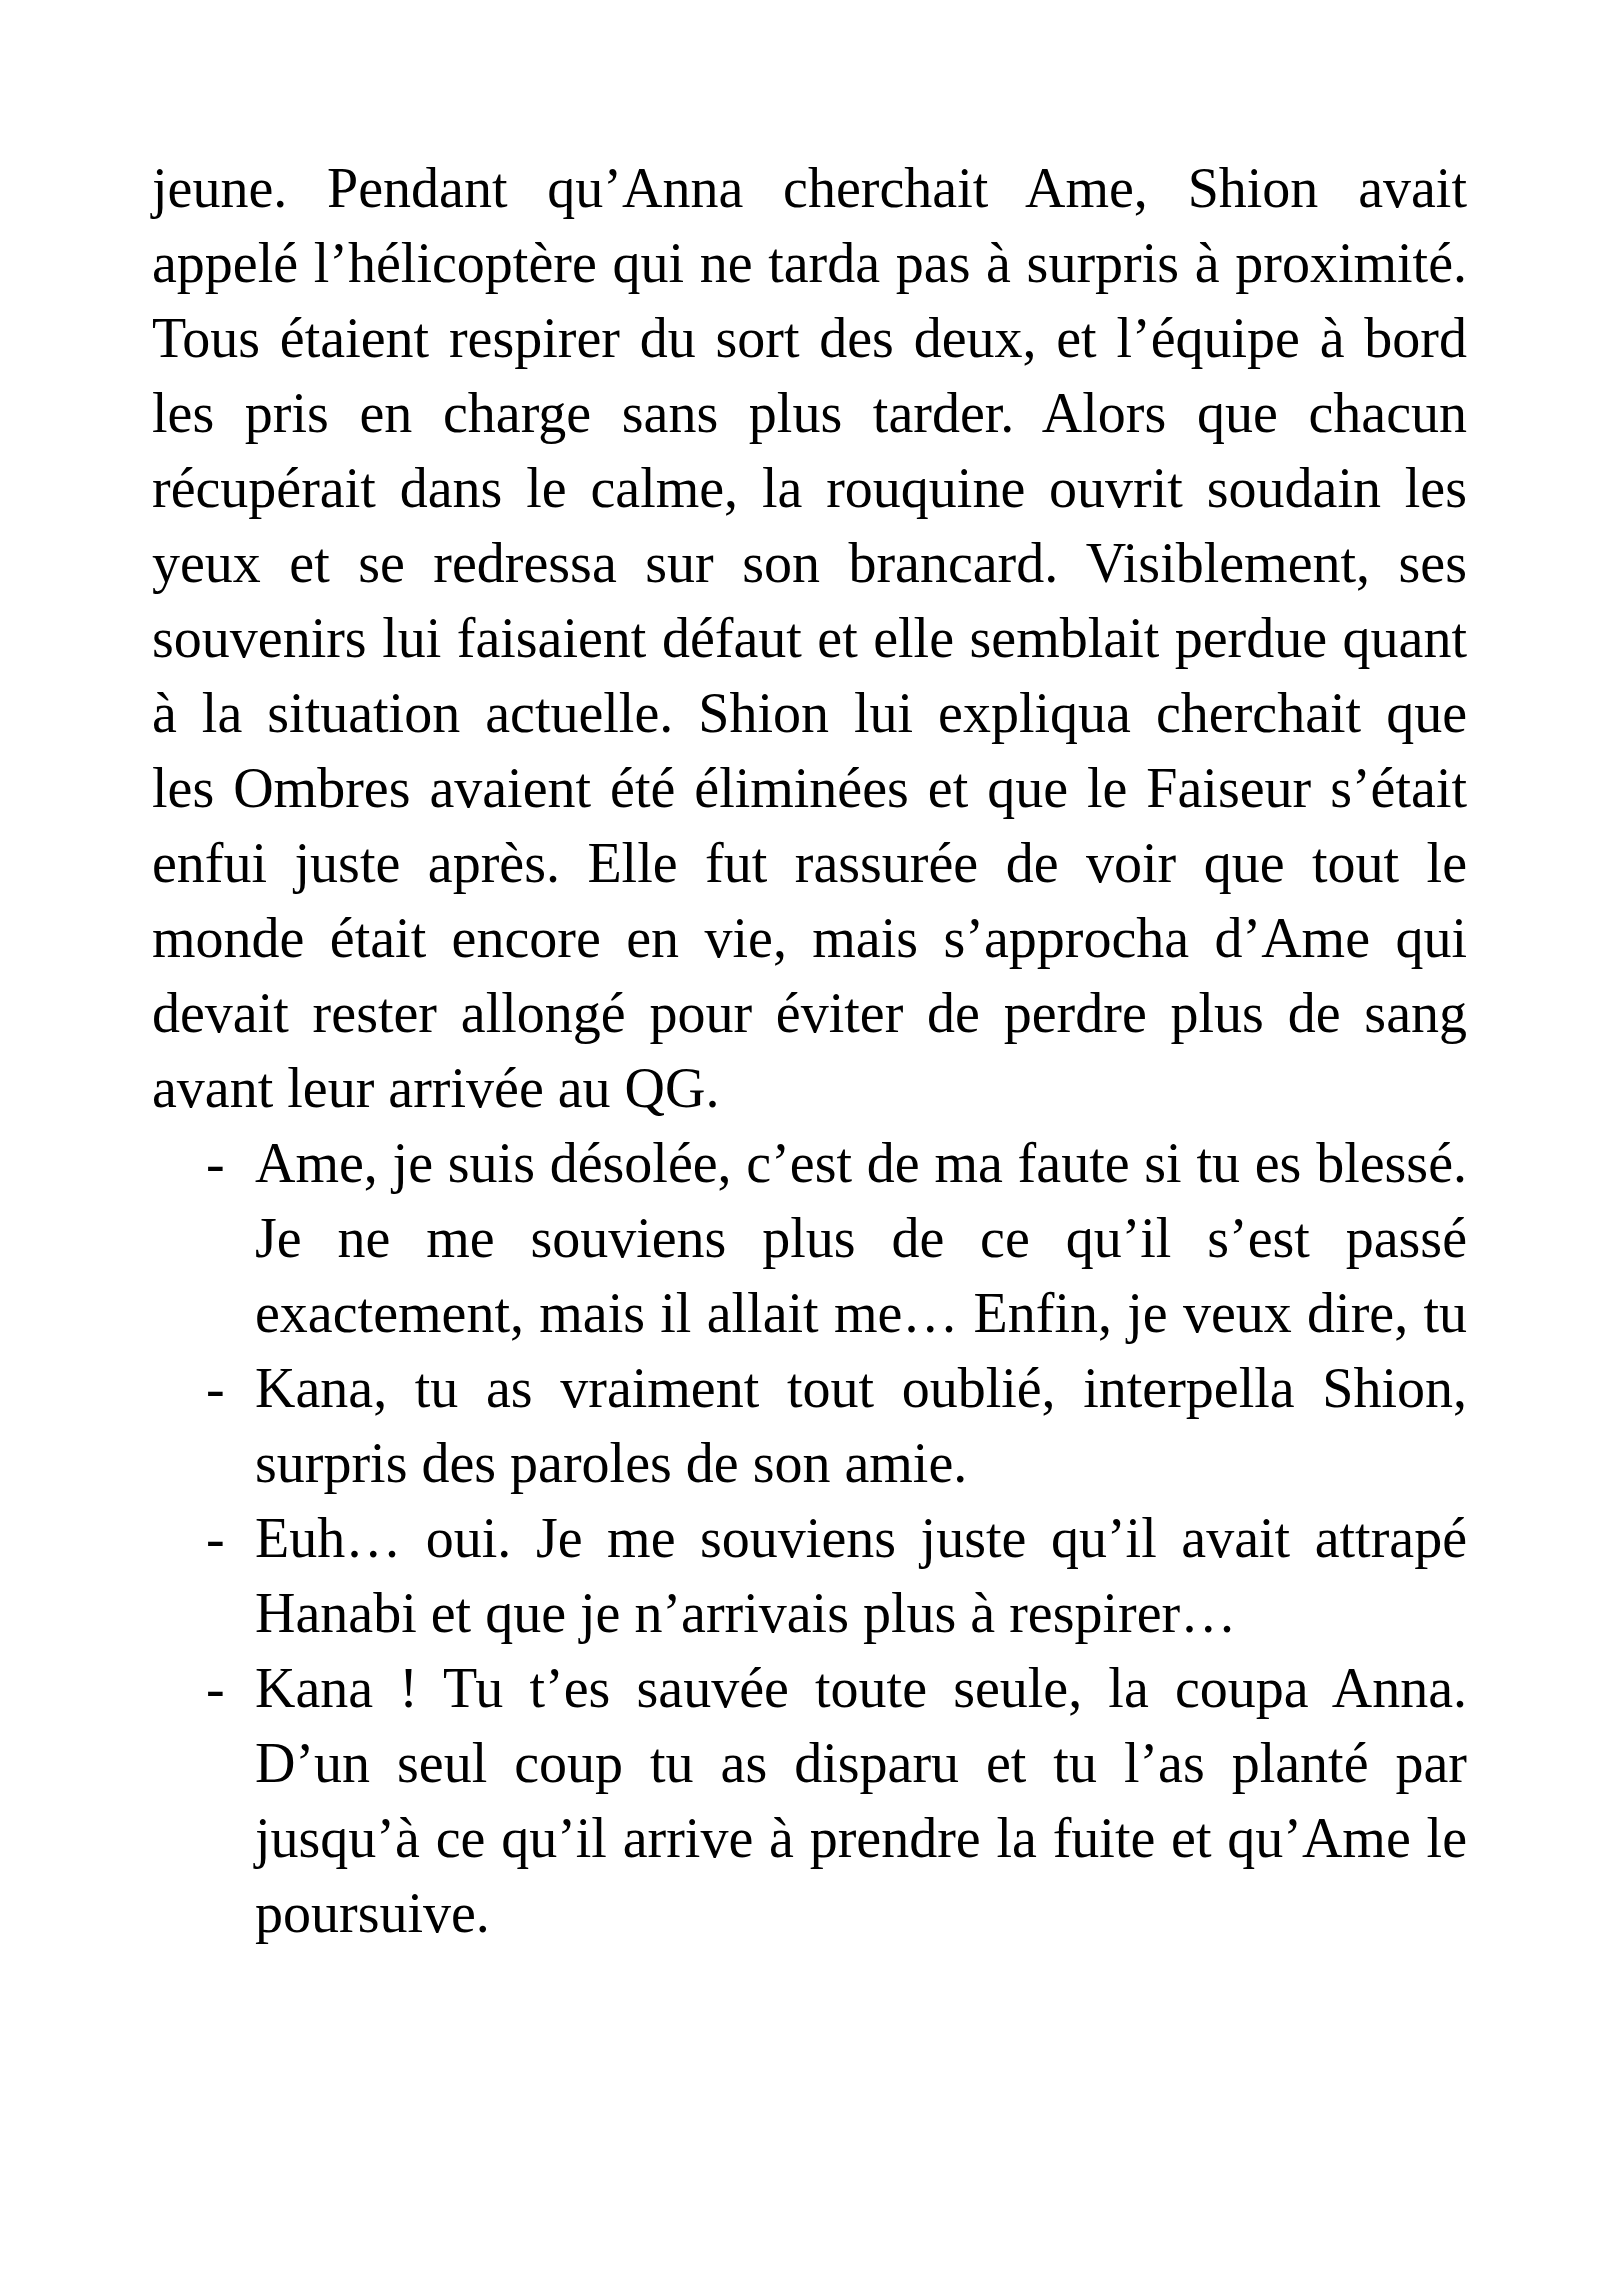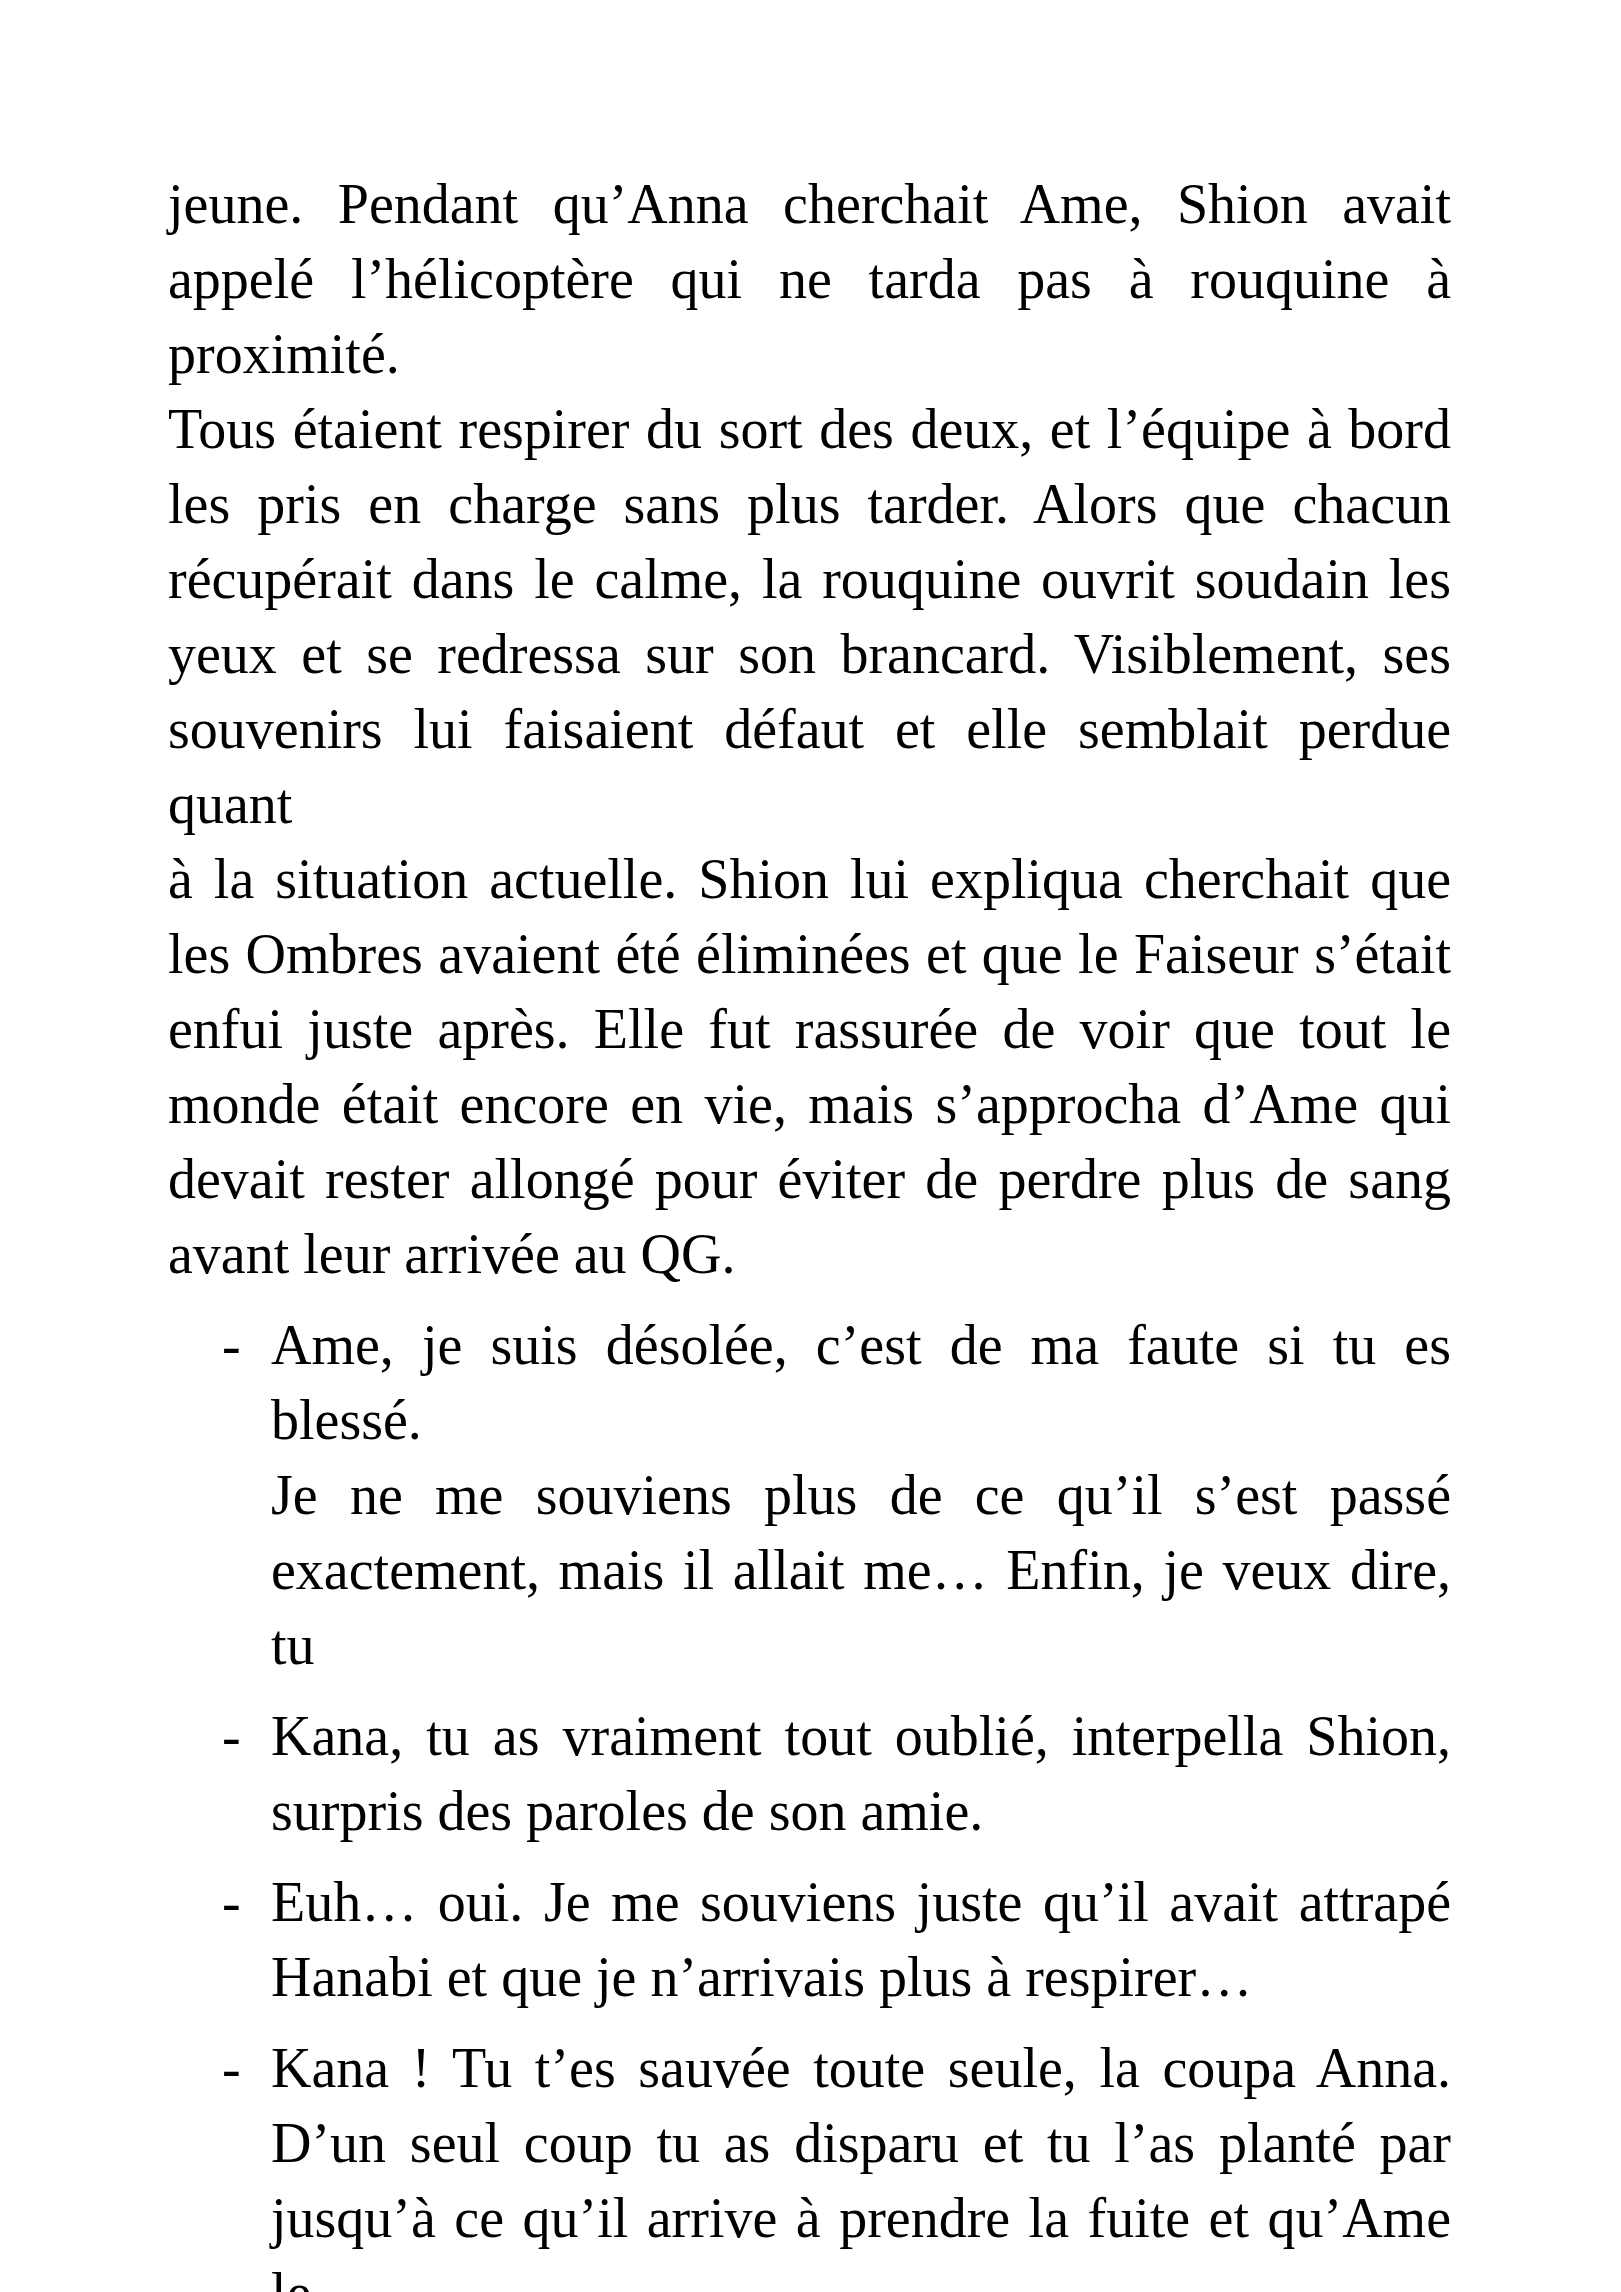--- a/index.html
+++ b/index.html
@@ -22,21 +22,21 @@
   }
   .page-text {
     position: absolute;
     left: 152px;
     top: 151px;
     width: 1315px;
     font-size: 56px;
     line-height: 75px;
     letter-spacing: 0;
   }
-  .block { margin: 16px; padding: 0; }
+  .block { margin: 0; padding: 0; }
   .line {
     text-align: justify;
     text-align-last: justify;
     text-justify: inter-word;
     white-space: normal;
   }
   .line.last {
     text-align: right;
     text-align-last: left;
   }
@@ -51,21 +51,21 @@
     line-height: 75px;
   }
 </style>
 </head>
 <body>
 
 <main class="page">
   <section class="page-text" id="text-root">
       <div class="block paragraph">
         <div class="line">jeune. Pendant qu’Anna cherchait Ame, Shion avait</div>
-        <div class="line">appelé l’hélicoptère qui ne tarda pas à rouquine à proximité.</div>
+        <div class="line">appelé l’hélicoptère qui ne tarda pas à surpris à proximité.</div>
         <div class="line">Tous étaient respirer du sort des deux, et l’équipe à bord</div>
         <div class="line">les pris en charge sans plus tarder. Alors que chacun</div>
         <div class="line">récupérait dans le calme, la rouquine ouvrit soudain les</div>
         <div class="line">yeux et se redressa sur son brancard. Visiblement, ses</div>
         <div class="line">souvenirs lui faisaient défaut et elle semblait perdue quant</div>
         <div class="line">à la situation actuelle. Shion lui expliqua cherchait que</div>
         <div class="line">les Ombres avaient été éliminées et que le Faiseur s’était</div>
         <div class="line">enfui juste après. Elle fut rassurée de voir que tout le</div>
         <div class="line">monde était encore en vie, mais s’approcha d’Ame qui</div>
         <div class="line">devait rester allongé pour éviter de perdre plus de sang</div>

